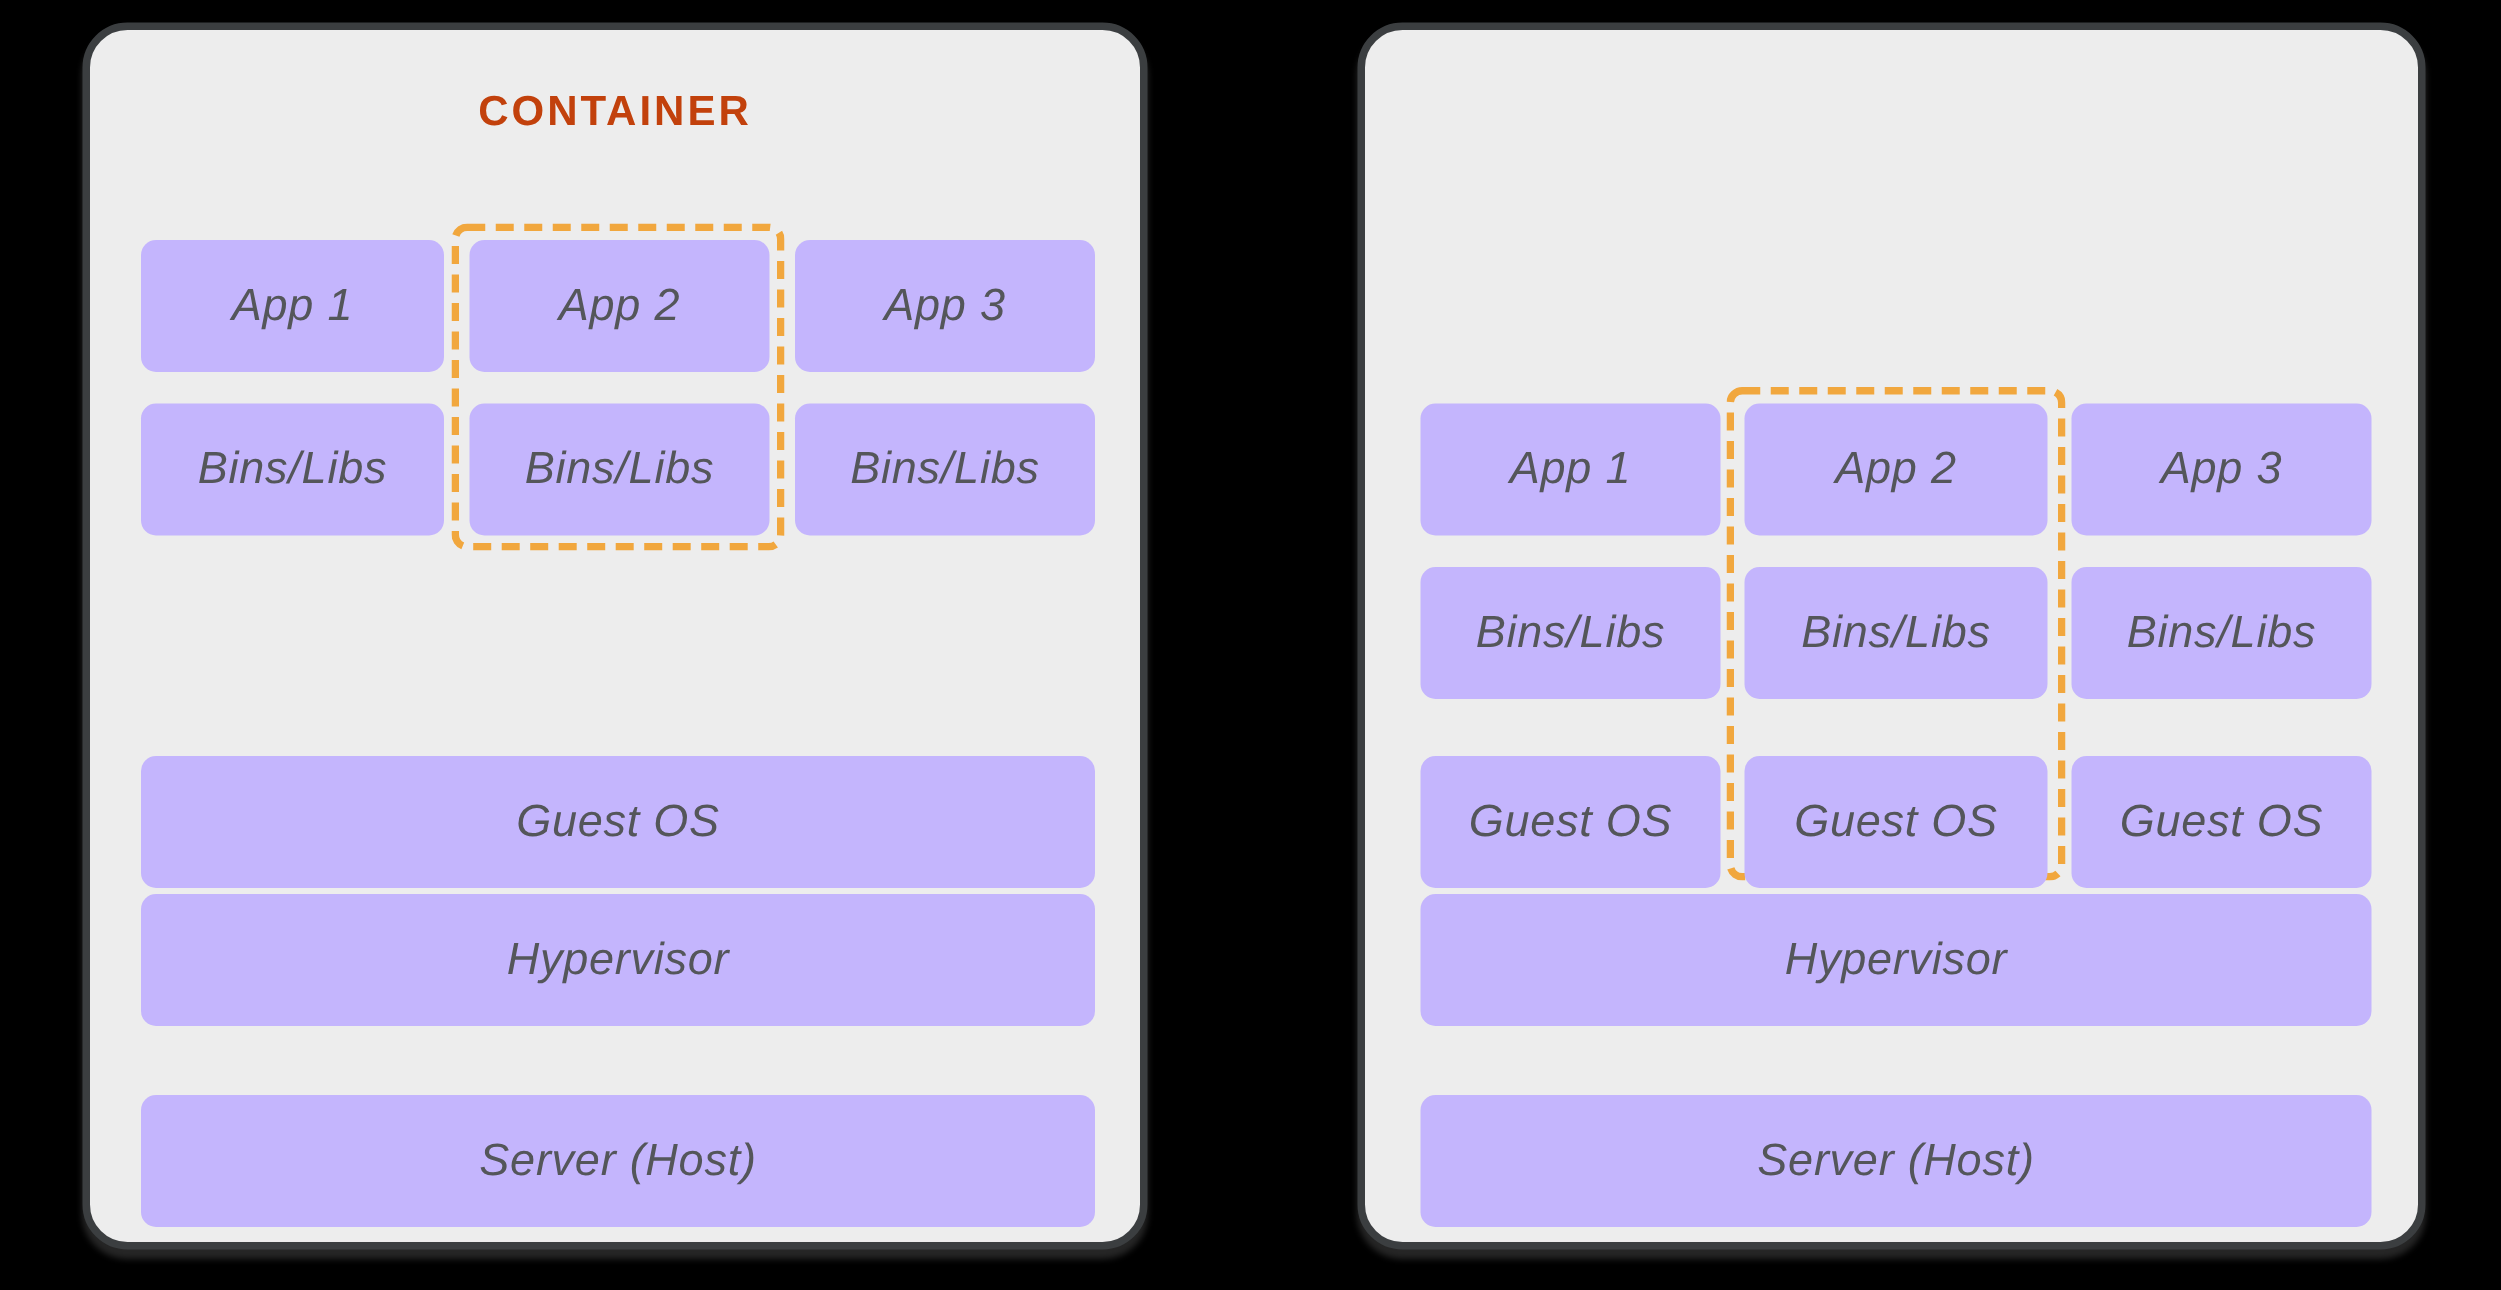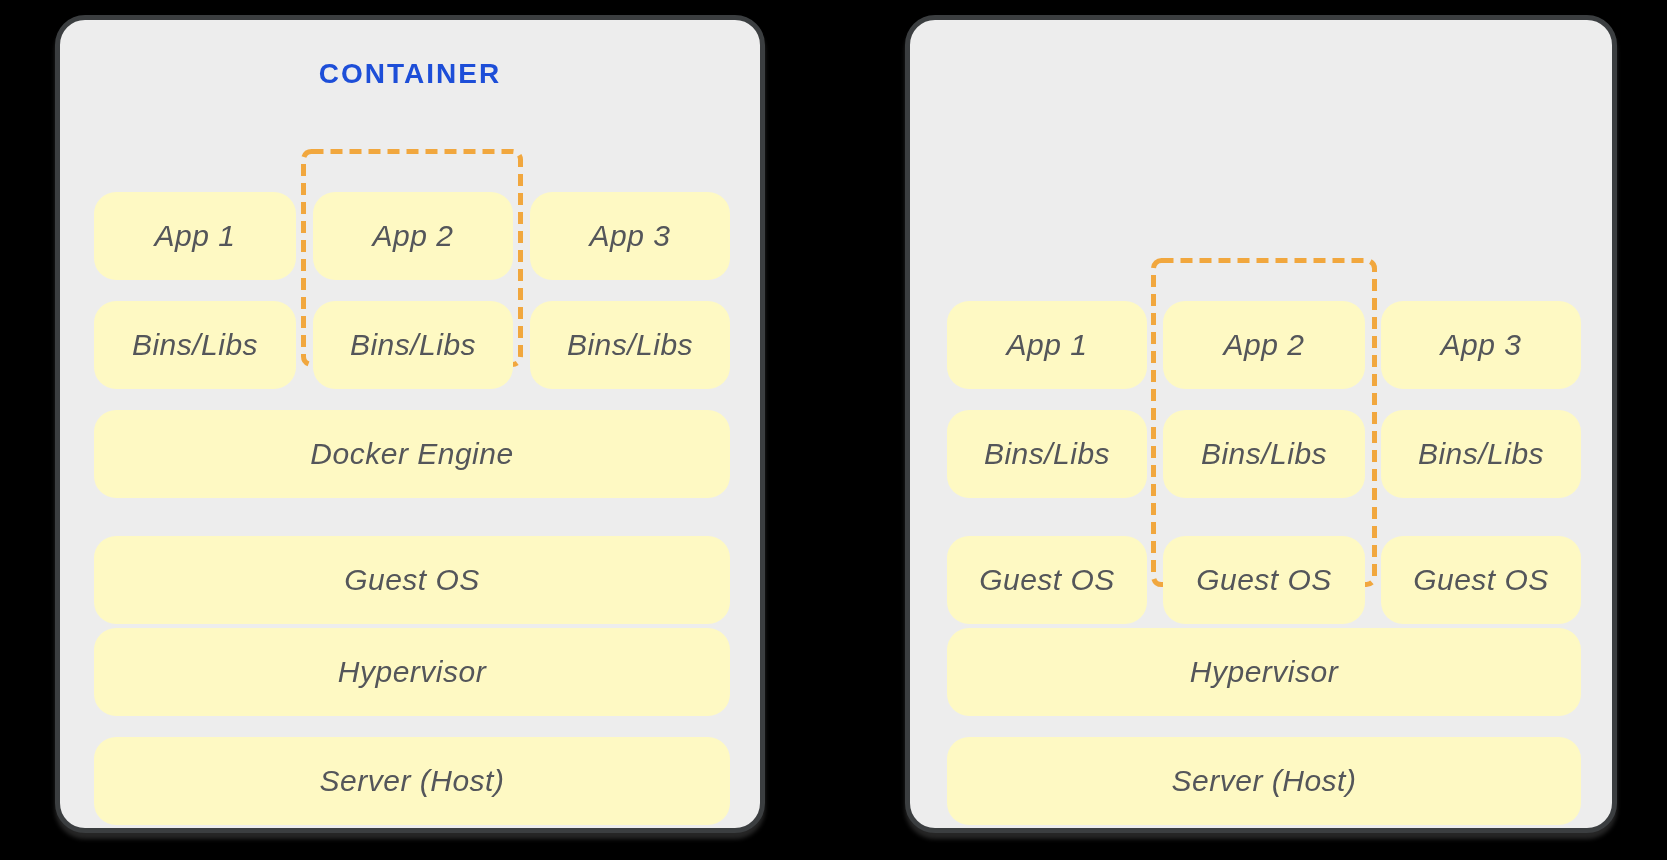--- a/index.html
+++ b/index.html
@@ -29,43 +29,42 @@
   .panel-title {
     position: absolute;
     top: 38px;
     left: 0;
     width: 100%;
     margin: 0;
     text-align: center;
     font-size: 28px;
     font-weight: 700;
     letter-spacing: 2px;
-    color: #1d4ed8;
+    color: #c2410c;
   }
   .box {
     position: absolute;
     height: 88px;
-    background: #fef9c3;
-    border-radius: 22px;
+    background: #c4b5fd;
+    border-radius: 10px;
     display: flex;
     align-items: center;
     justify-content: center;
     font-style: italic;
     font-size: 30px;
     letter-spacing: 0.5px;
     color: #54565A;
-    margin-top: 32px;
   }
   
   .r1 { top: 140px; }
   .r2 { top: 249px; }
   .r3 { top: 358px; }
   .r4 { top: 484px; }
   .r5 { top: 576px; }
-  .r6 { top: 685px; }
+  .r6 { top: 710px; }
   
   .pl-c1 { left: 34px;  width: 202px; }
   .pl-c2 { left: 253px; width: 200px; }
   .pl-c3 { left: 470px; width: 200px; }
   .pl-full { left: 34px; width: 636px; }
   
   .pr-c1 { left: 37px;  width: 200px; }
   .pr-c2 { left: 253px; width: 202px; }
   .pr-c3 { left: 471px; width: 200px; }
   .pr-full { left: 37px; width: 634px; }
@@ -95,21 +94,20 @@
     </svg>
 
     <div class="box r1 pl-c1">App 1</div>
     <div class="box r1 pl-c2">App 2</div>
     <div class="box r1 pl-c3">App 3</div>
 
     <div class="box r2 pl-c1">Bins/Libs</div>
     <div class="box r2 pl-c2">Bins/Libs</div>
     <div class="box r2 pl-c3">Bins/Libs</div>
 
-    <div class="box r3 pl-full">Docker Engine</div>
     <div class="box r4 pl-full">Guest OS</div>
     <div class="box r5 pl-full">Hypervisor</div>
     <div class="box r6 pl-full">Server (Host)</div>
   </section>
 
   <section class="panel panel-right">
 
     <svg class="dashed dashed-right" width="226" height="329" viewBox="0 0 226 329">
       <rect x="2.5" y="2.5" width="221" height="324" rx="8"></rect>
     </svg>

